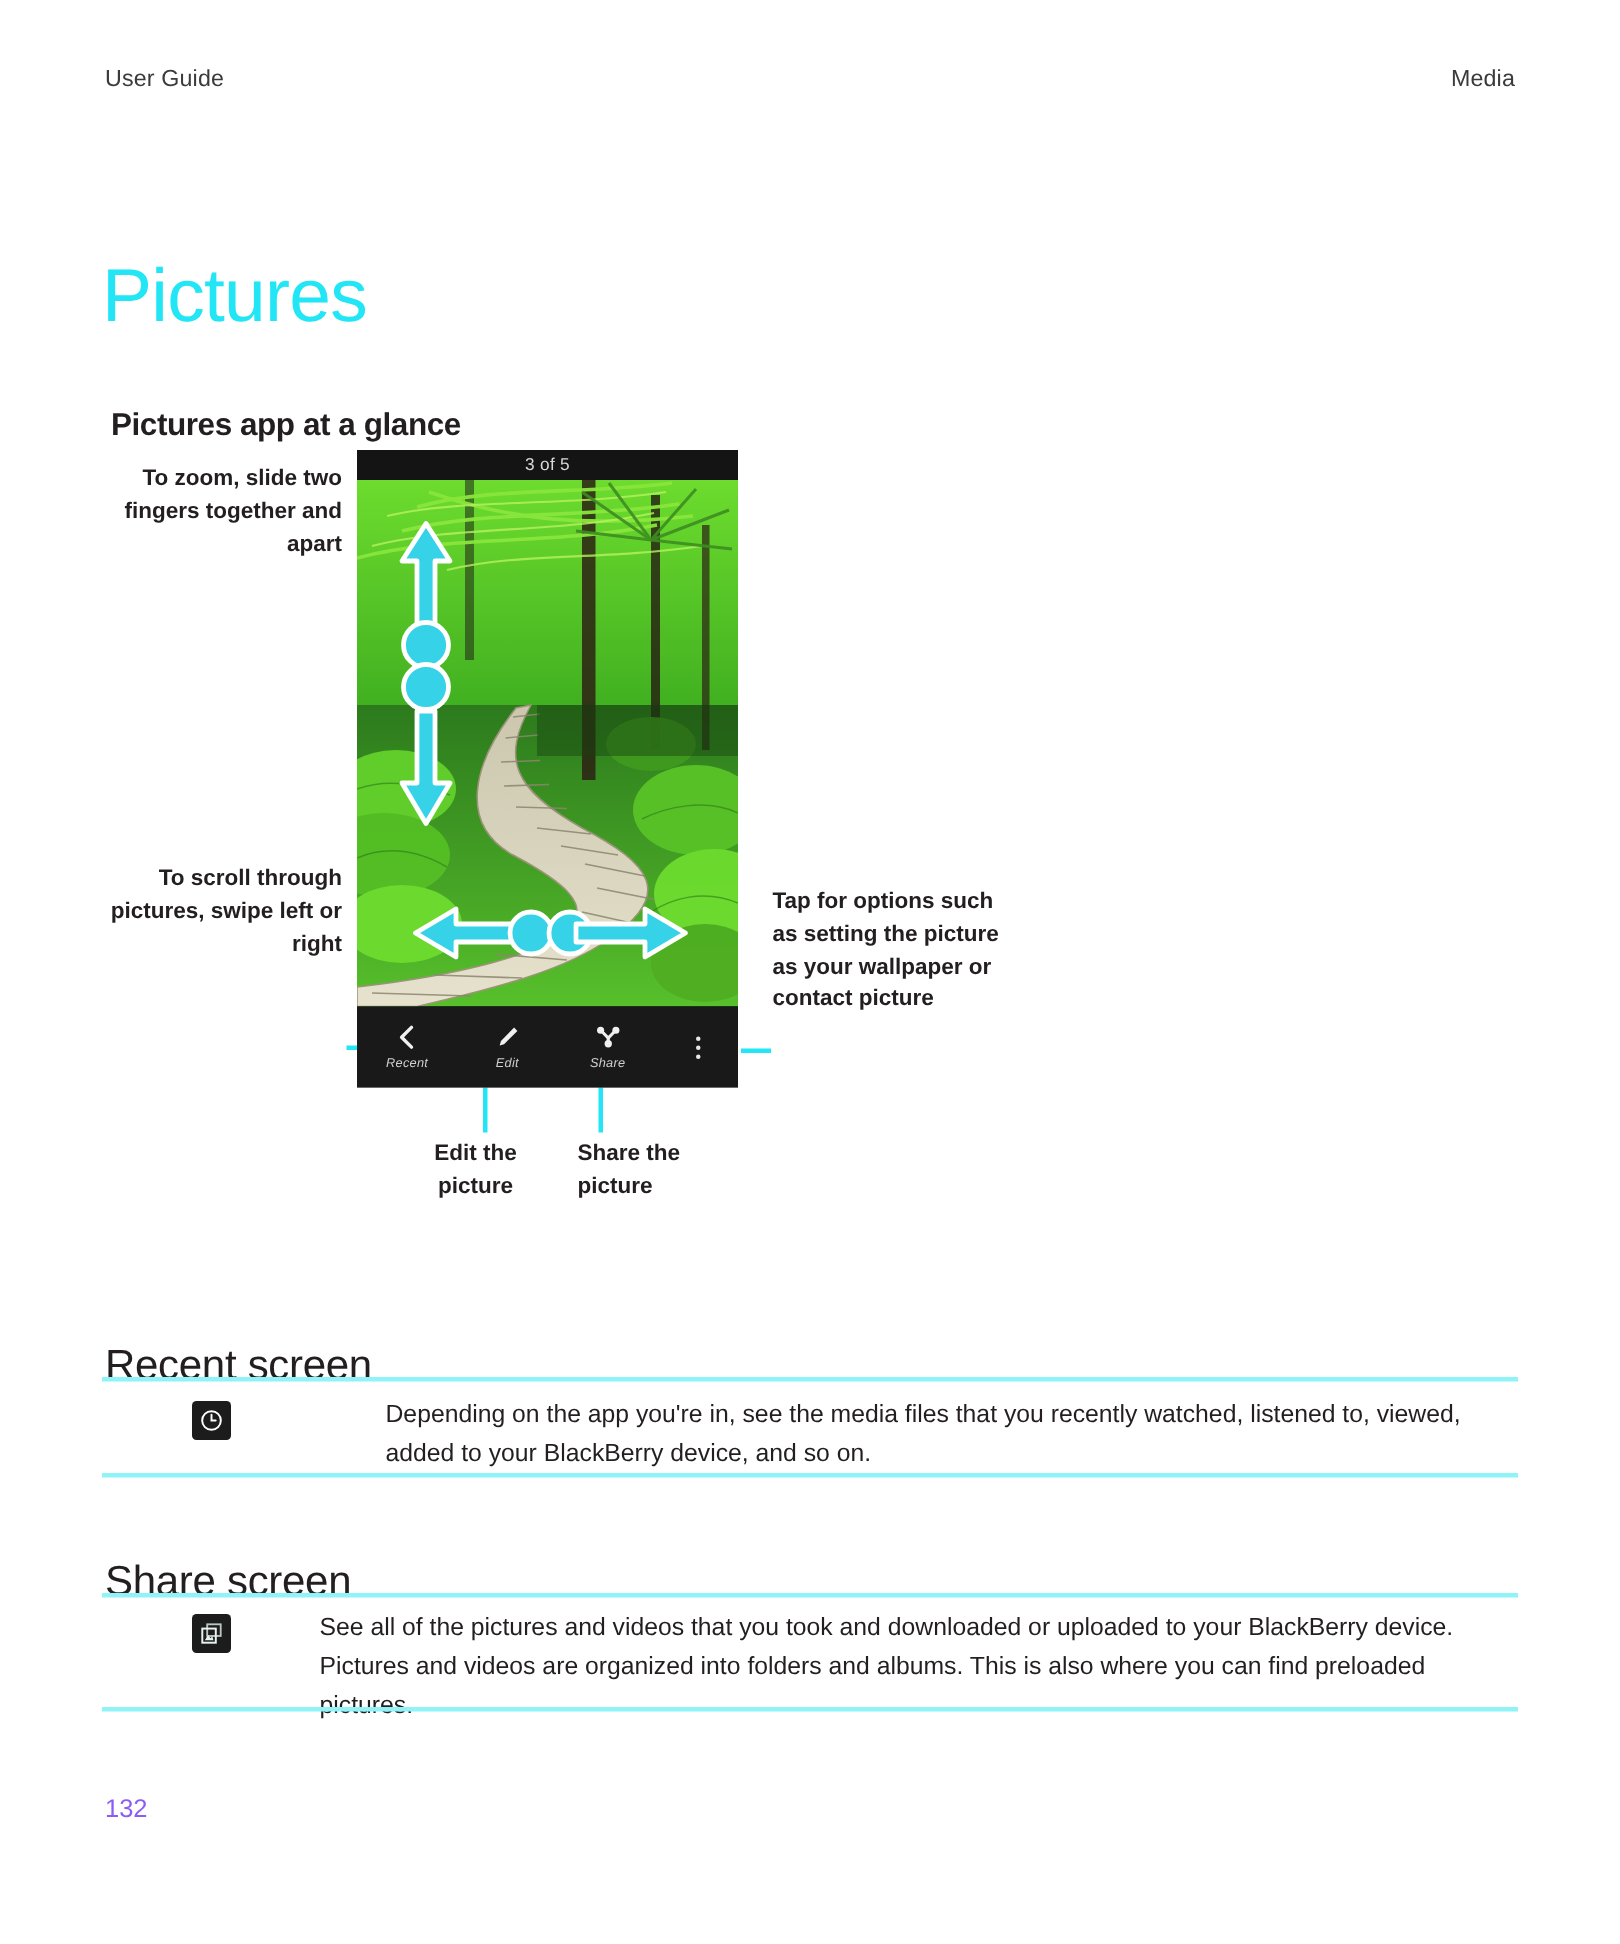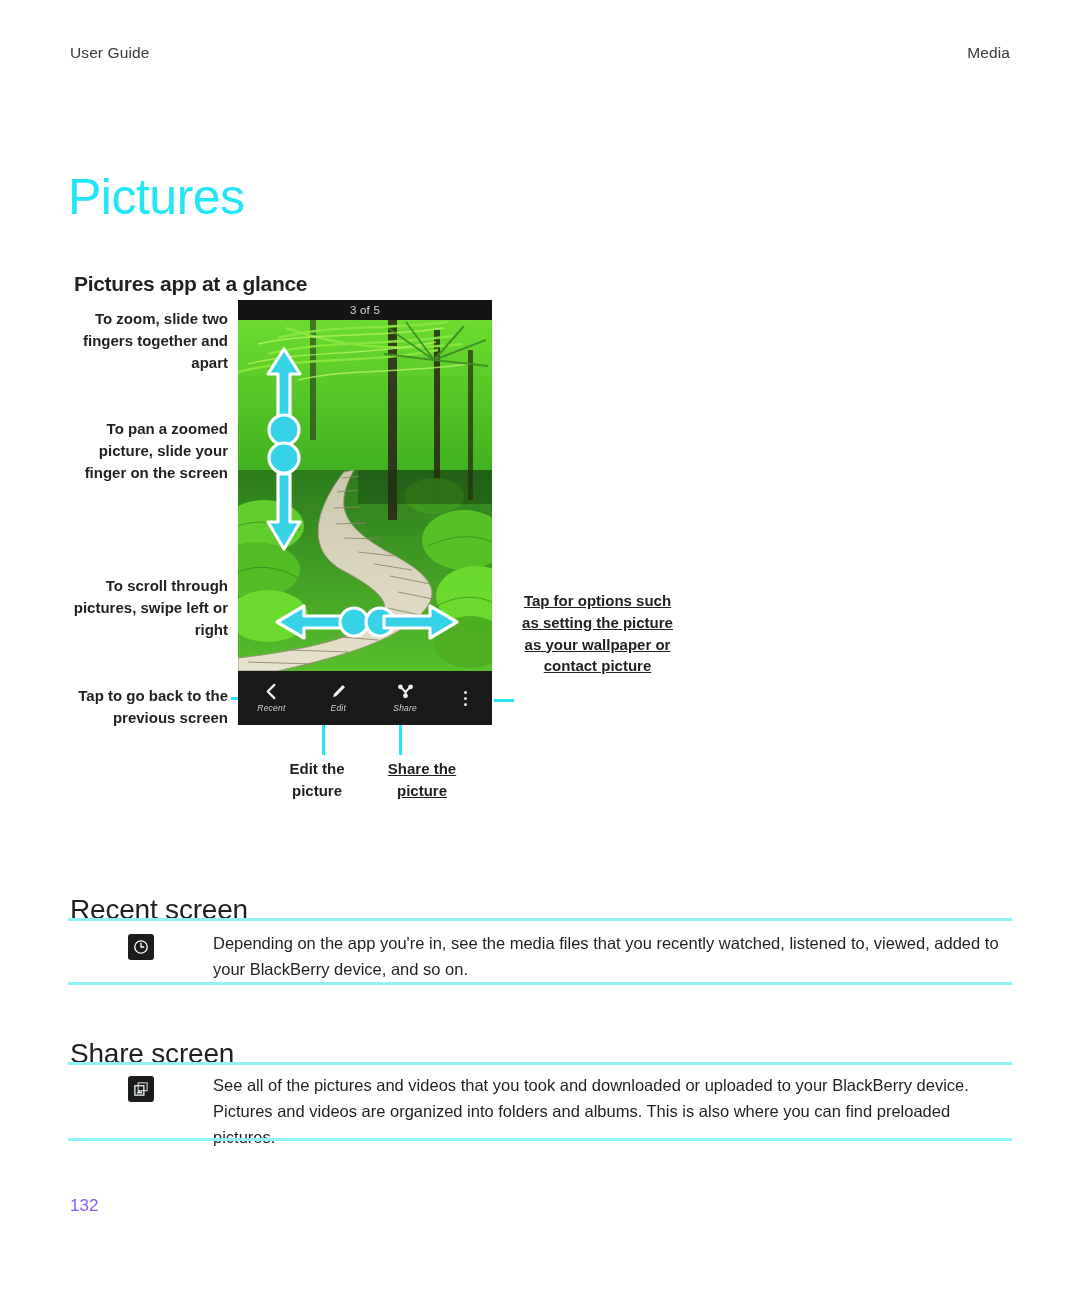--- a/index.html
+++ b/index.html
@@ -122,21 +122,21 @@
 
   
   .callout {
     position: absolute;
     font-size: 15px;
     font-weight: 700;
     line-height: 1.45;
     color: #231f20;
   }
   .callout.right-align { text-align: right; }
-  .callout.left-align  { text-align: center; text-decoration: underline; }
+  .callout.left-align  { text-align: left; }
   .callout.center-align{ text-align: center; }
 
   .c-zoom   { left: 0px;   top: 8px;   width: 168px; }
   .c-pan    { left: 0px;   top: 118px; width: 168px; }
   .c-scroll { left: 0px;   top: 275px; width: 168px; }
   .c-back   { left: 0px;   top: 385px; width: 168px; }
   .c-options{ left: 455px; top: 290px; width: 165px; }
   .c-edit   { left: 220px; top: 458px; width: 74px;  }
   .c-share  { left: 325px; top: 458px; width: 74px;  }
 
@@ -184,21 +184,21 @@
   }
   .sq-icon {
     width: 26px; height: 26px;
     background: #1c1c1c;
     border-radius: 3px;
     display: flex; align-items: center; justify-content: center;
   }
 
   #t-recent   { top: 866px; }
   #r-recent-1 { top: 918px; }
-  #e-recent   { top: 930px; }
+  #e-recent   { top: 930px; gap: 44px; }
   #r-recent-2 { top: 982px; }
 
   #t-albums   { top: 1010px; }
   #r-albums-1 { top: 1062px; }
   #e-albums   { top: 1072px; }
   #r-albums-2 { top: 1138px; }
 
   .page-number {
     position: absolute;
     left: 70px;
@@ -214,23 +214,21 @@
   <span>User Guide</span>
   <span>Media</span>
 </div>
 
 <h1 class="chapter-title">Pictures</h1>
 <h2 class="section-title">Pictures app at a glance</h2>
 
 <div class="figure">
 
   <div class="callout right-align c-zoom">To zoom, slide two fingers together and apart</div>
-  <div class="callout right-align c-pan">To pan a zoomed picture, slide your finger on the screen</div>
   <div class="callout right-align c-scroll">To scroll through pictures, swipe left or right</div>
-  <div class="callout right-align c-back">Tap to go back to the previous screen</div>
   <div class="leader l-back"></div>
 
   <div class="callout left-align c-options">Tap for options such as setting the picture as your wallpaper or contact picture</div>
   <div class="leader l-options"></div>
 
   <div class="leader l-edit"></div>
   <div class="leader l-share"></div>
   <div class="callout center-align c-edit">Edit the picture</div>
   <div class="callout left-align c-share">Share the picture</div>
 

